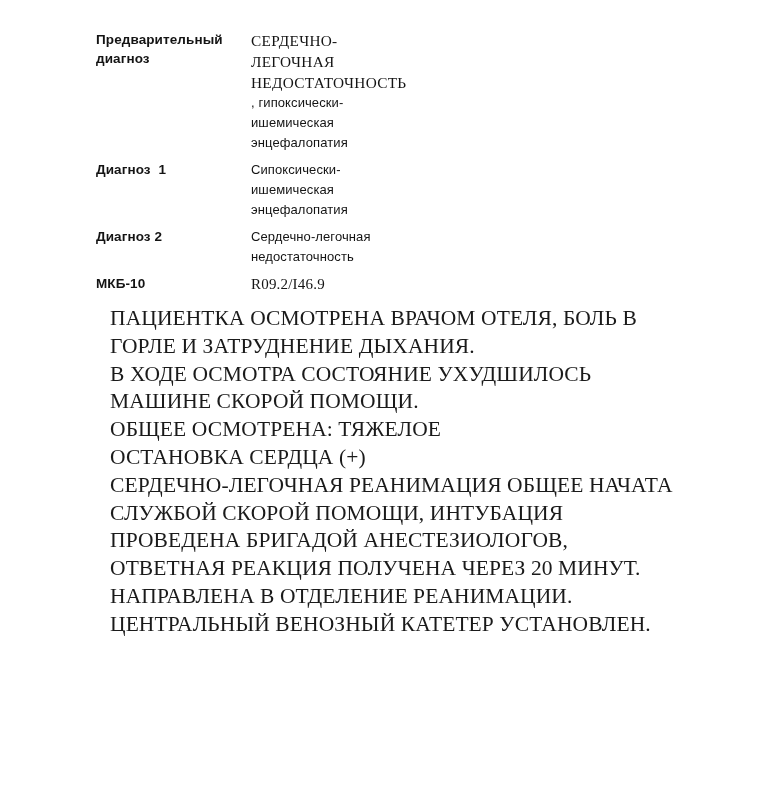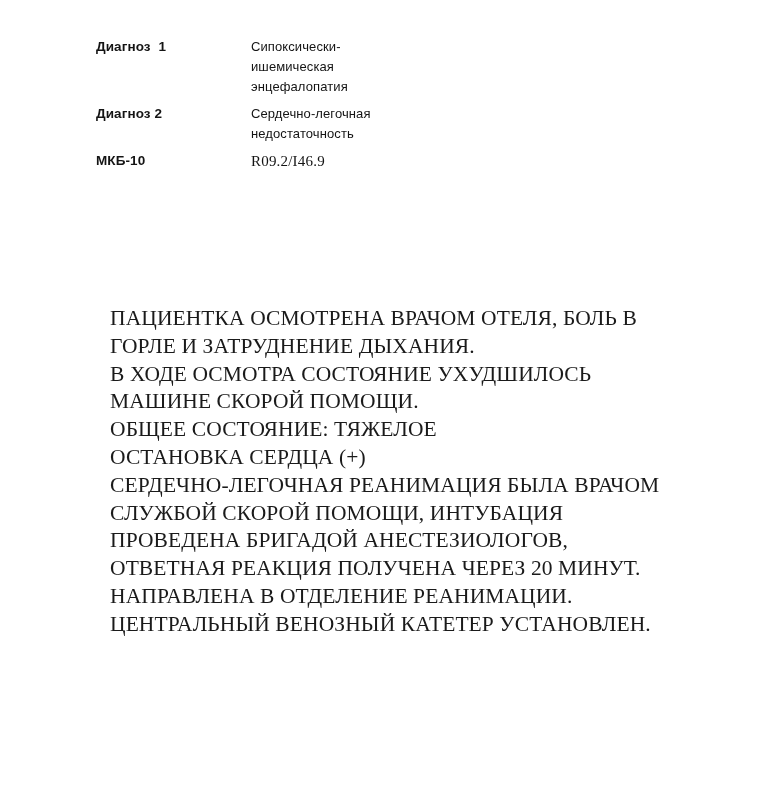--- a/index.html
+++ b/index.html
@@ -95,20 +95,32 @@
   }
 </style>
 </head>
 <body>
 
 <div class="page">
 
   <table class="dx-table">
     <tbody>
 
+      <tr class="dx-row">
+        <td class="dx-label">Предварительный
+диагноз</td>
+        <td class="dx-value">
+          <span class="caps">СЕРДЕЧНО-</span>
+          <span class="caps">ЛЕГОЧНАЯ</span>
+          <span class="caps">НЕДОСТАТОЧНОСТЬ</span>
+          <span class="lower">, гипоксически-</span>
+          <span class="lower">ишемическая</span>
+          <span class="lower">энцефалопатия</span>
+        </td>
+      </tr>
 
       <tr class="dx-row-spacer">
           <td></td>
           <td></td>
         </tr>
 
       <tr class="dx-row">
         <td class="dx-label">Диагноз  1</td>
         <td class="dx-value">
           <span class="lower">Сипоксически-</span>
@@ -143,23 +155,23 @@
       </tr>
 
     </tbody>
   </table>
 
   <div class="narrative">
     <div class="narrative-line">ПАЦИЕНТКА ОСМОТРЕНА ВРАЧОМ ОТЕЛЯ, БОЛЬ В</div>
     <div class="narrative-line">ГОРЛЕ И ЗАТРУДНЕНИЕ ДЫХАНИЯ.</div>
     <div class="narrative-line">В ХОДЕ ОСМОТРА СОСТОЯНИЕ УХУДШИЛОСЬ</div>
     <div class="narrative-line">МАШИНЕ СКОРОЙ ПОМОЩИ.</div>
-    <div class="narrative-line">ОБЩЕЕ СОСТОЯНИЕ: ТЯЖЕЛОЕ</div>
+    <div class="narrative-line">ОБЩЕЕ ОСМОТРЕНА: ТЯЖЕЛОЕ</div>
     <div class="narrative-line">ОСТАНОВКА СЕРДЦА (+)</div>
-    <div class="narrative-line">СЕРДЕЧНО-ЛЕГОЧНАЯ РЕАНИМАЦИЯ БЫЛА ВРАЧОМ</div>
+    <div class="narrative-line">СЕРДЕЧНО-ЛЕГОЧНАЯ РЕАНИМАЦИЯ ОБЩЕЕ НАЧАТА</div>
     <div class="narrative-line">СЛУЖБОЙ СКОРОЙ ПОМОЩИ, ИНТУБАЦИЯ</div>
     <div class="narrative-line">ПРОВЕДЕНА БРИГАДОЙ АНЕСТЕЗИОЛОГОВ,</div>
     <div class="narrative-line">ОТВЕТНАЯ РЕАКЦИЯ ПОЛУЧЕНА ЧЕРЕЗ 20 МИНУТ.</div>
     <div class="narrative-line">НАПРАВЛЕНА В ОТДЕЛЕНИЕ РЕАНИМАЦИИ.</div>
     <div class="narrative-line">ЦЕНТРАЛЬНЫЙ ВЕНОЗНЫЙ КАТЕТЕР УСТАНОВЛЕН.</div>
   </div>
 
 </div>
 
 </body></html>

